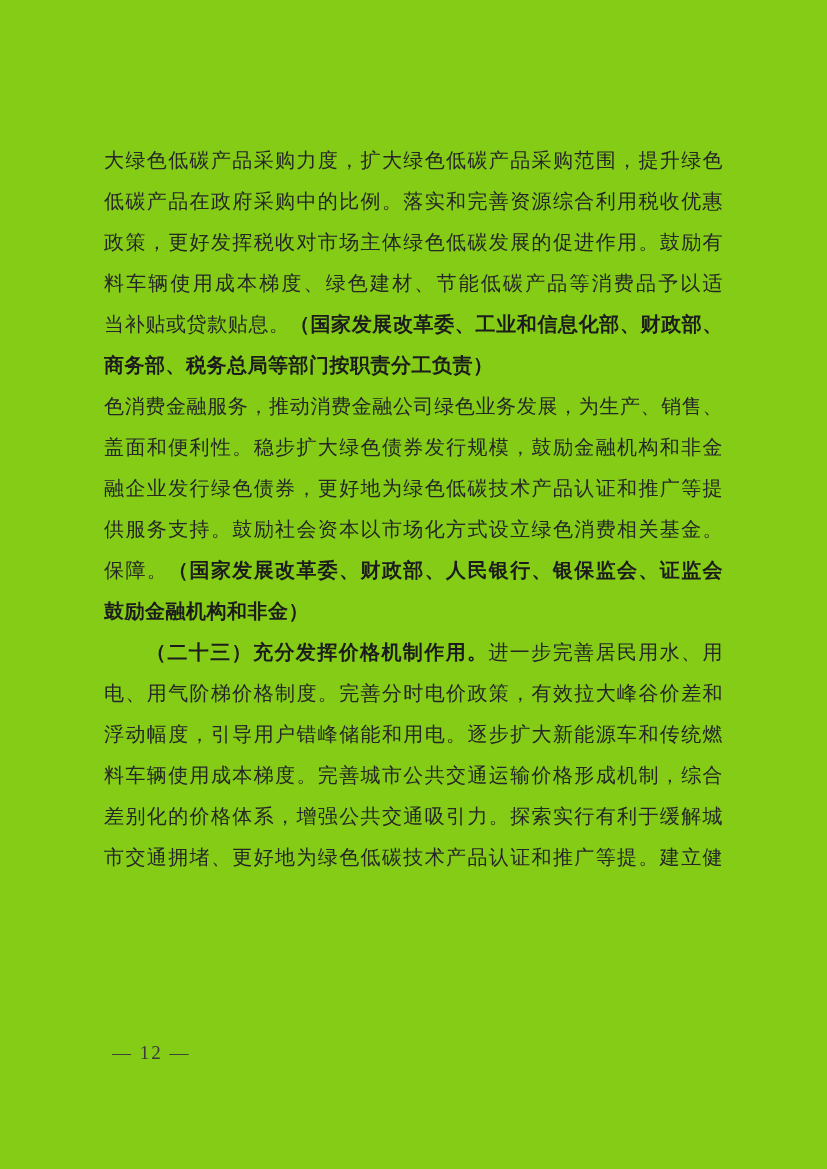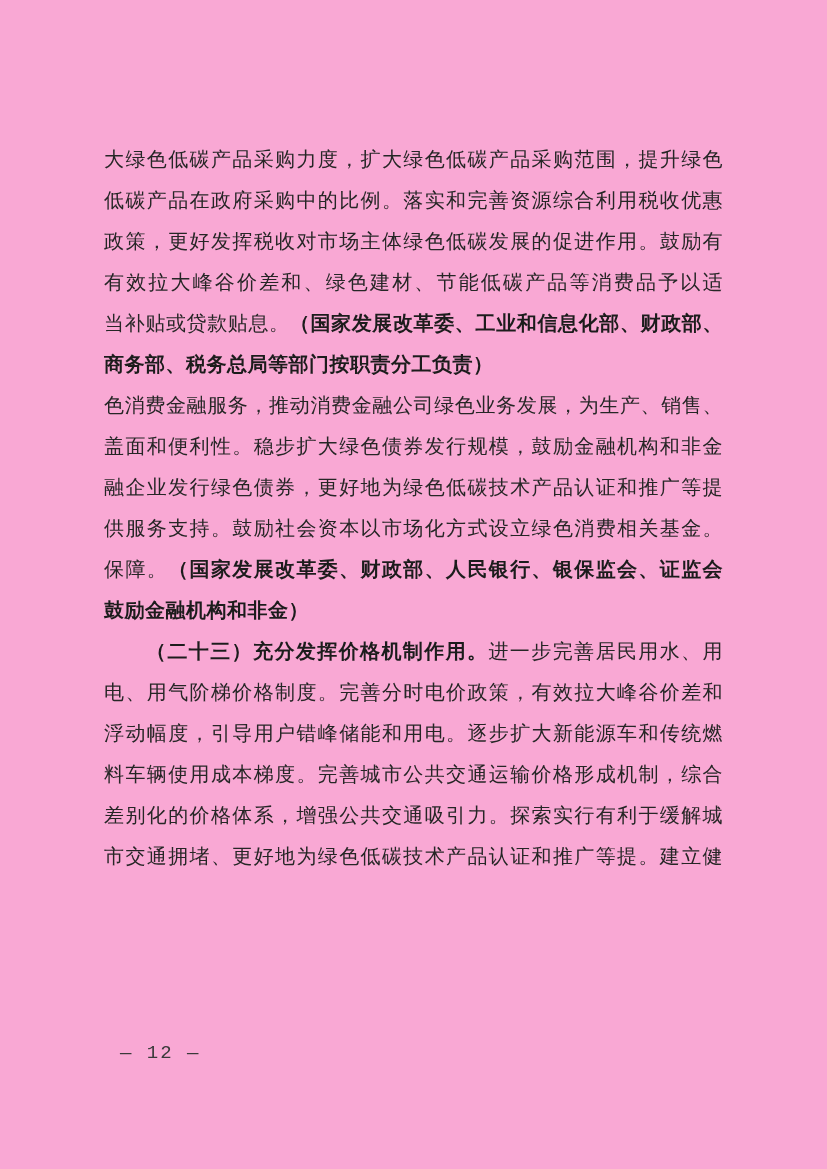--- a/index.html
+++ b/index.html
@@ -5,23 +5,23 @@
   html, body {
     margin: 0;
     padding: 0;
     background: #e8e8e8;
   }
   .page {
     position: relative;
     width: 827px;
     height: 1169px;
     margin: 0 auto;
-    background: #f9a8d4;
+    background: #84cc16;
     overflow: hidden;
-    font-family: Liberation Mono, monospace;
+    font-family: Liberation Serif, serif;
     color: #262626;
   }
   .doc-body {
     position: absolute;
     left: 104px;
     top: 140px;
     width: 619px;
   }
   .line {
     height: 41px;
@@ -37,38 +37,38 @@
     text-align: center;
     text-align-last: left;
   }
   .line.indent {
     text-indent: 42px;
   }
   .seg { font-weight: 400; }
   .seg.bold { font-weight: 700; color: #1c1c1c; }
   .page-number {
     position: absolute;
-    left: 120px;
+    left: 112px;
     top: 1038px;
     height: 30px;
     line-height: 30px;
     font-size: 19px;
     letter-spacing: 2px;
     color: #3a3a3a;
   }
 </style>
 </head>
 <body>
 
 <div class="page">
   <div class="doc-body">
       <div class="line"><span class="seg">大绿色低碳产品采购力度，扩大绿色低碳产品采购范围，提升绿色</span></div>
       <div class="line"><span class="seg">低碳产品在政府采购中的比例。落实和完善资源综合利用税收优惠</span></div>
       <div class="line"><span class="seg">政策，更好发挥税收对市场主体绿色低碳发展的促进作用。鼓励有</span></div>
-      <div class="line"><span class="seg">有效拉大峰谷价差和、绿色建材、节能低碳产品等消费品予以适</span></div>
+      <div class="line"><span class="seg">料车辆使用成本梯度、绿色建材、节能低碳产品等消费品予以适</span></div>
       <div class="line"><span class="seg">当补贴或贷款贴息。</span><span class="seg bold">（国家发展改革委、工业和信息化部、财政部、</span></div>
       <div class="line no-justify"><span class="seg bold">商务部、税务总局等部门按职责分工负责）</span></div>
       <div class="line"><span class="seg">色消费金融服务，推动消费金融公司绿色业务发展，为生产、销售、</span></div>
       <div class="line"><span class="seg">盖面和便利性。稳步扩大绿色债券发行规模，鼓励金融机构和非金</span></div>
       <div class="line"><span class="seg">融企业发行绿色债券，更好地为绿色低碳技术产品认证和推广等提</span></div>
       <div class="line"><span class="seg">供服务支持。鼓励社会资本以市场化方式设立绿色消费相关基金。</span></div>
       <div class="line"><span class="seg">保障。</span><span class="seg bold">（国家发展改革委、财政部、人民银行、银保监会、证监会</span></div>
       <div class="line no-justify"><span class="seg bold">鼓励金融机构和非金）</span></div>
       <div class="line indent"><span class="seg bold">（二十三）充分发挥价格机制作用。</span><span class="seg">进一步完善居民用水、用</span></div>
       <div class="line"><span class="seg">电、用气阶梯价格制度。完善分时电价政策，有效拉大峰谷价差和</span></div>

